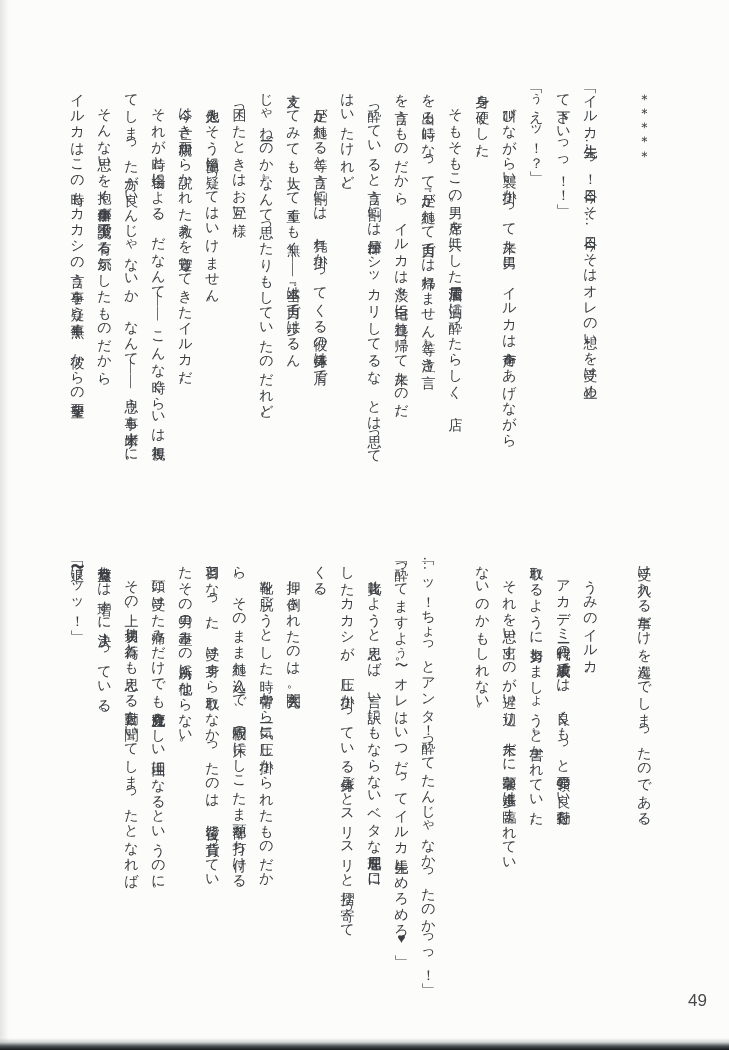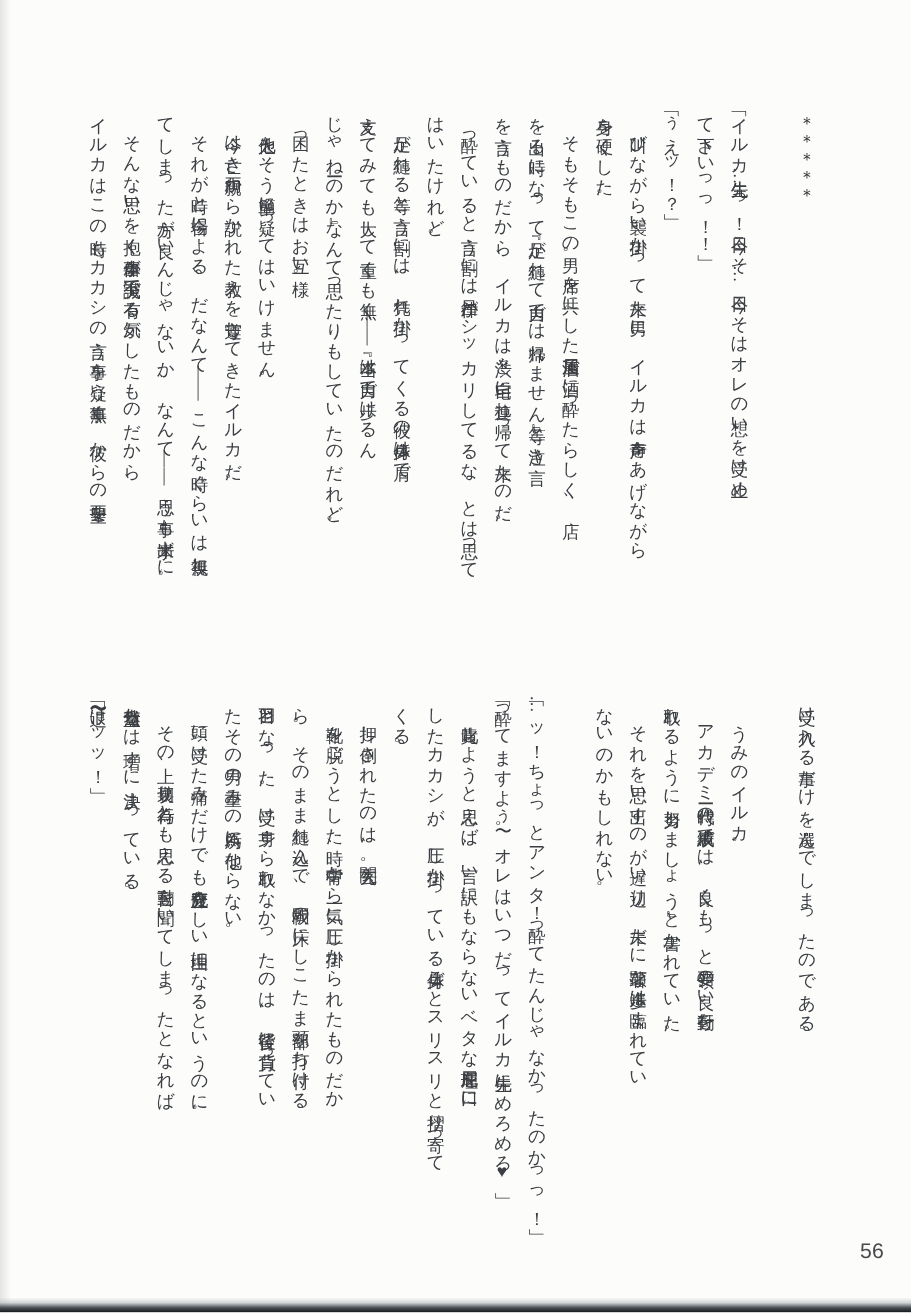--- a/index.html
+++ b/index.html
@@ -92,18 +92,18 @@
       <p class="ind">靴を脱ごうとした時、背中から一気に圧し掛かられたものだか</p>
       <p>ら。そのまま縺れ込んで、板間の床にしこたま頭部を打ち付ける</p>
       <p>羽目となった。受け身すら取れなかったのは、背後に背負ってい</p>
       <p>たその男の重みの所為に他ならない。</p>
       <p class="ind">頭に受けた痛みだけでも充分腹立たしい理由になるというのに。</p>
       <p class="ind">その上、裏切り行為とも思える言動を聞いてしまったとなれば</p>
       <p>当然苛立ちは増すに決まっている。</p>
       <p>「〜〜〜退けッッ！」</p>
     </div>
 
-  <div class="page-number">56</div>
+  <div class="page-number">49</div>
 
   <div class="scan-edge-left"></div>
 
   <div class="scan-edge-bottom"></div>
 </div>
 
 </body></html>

